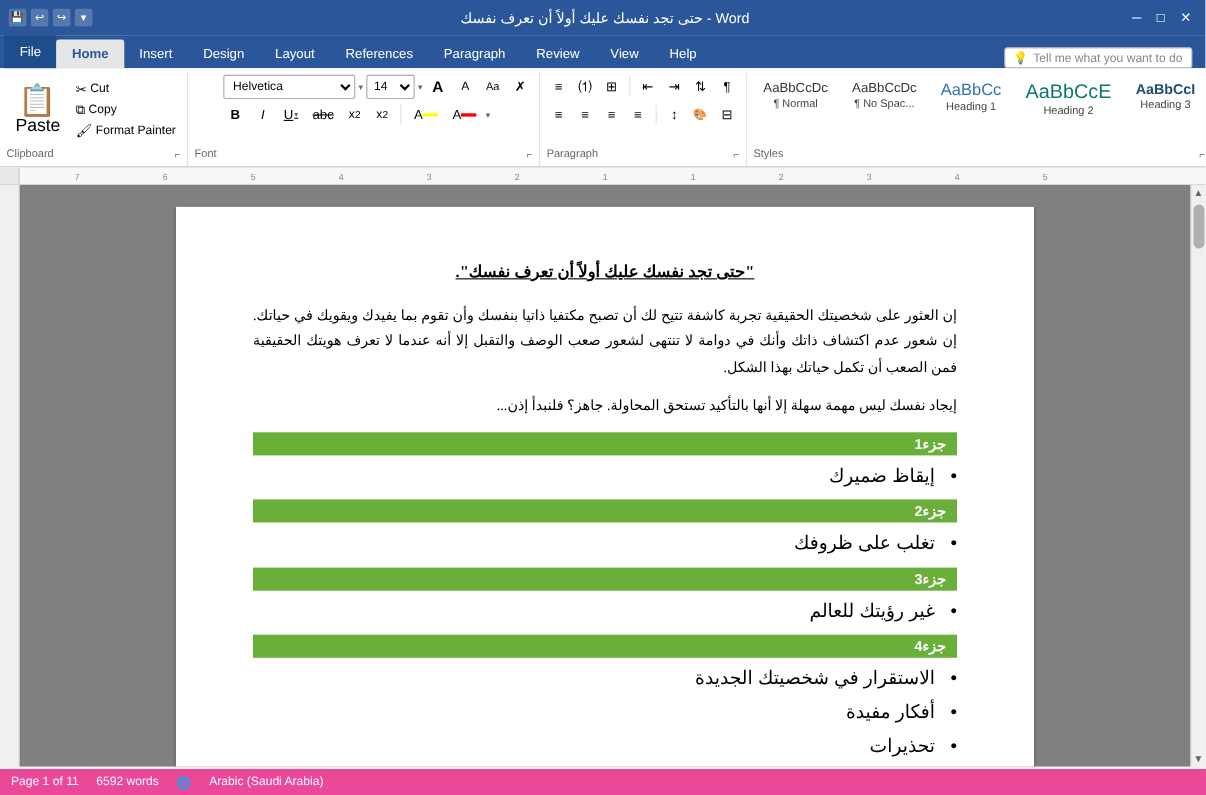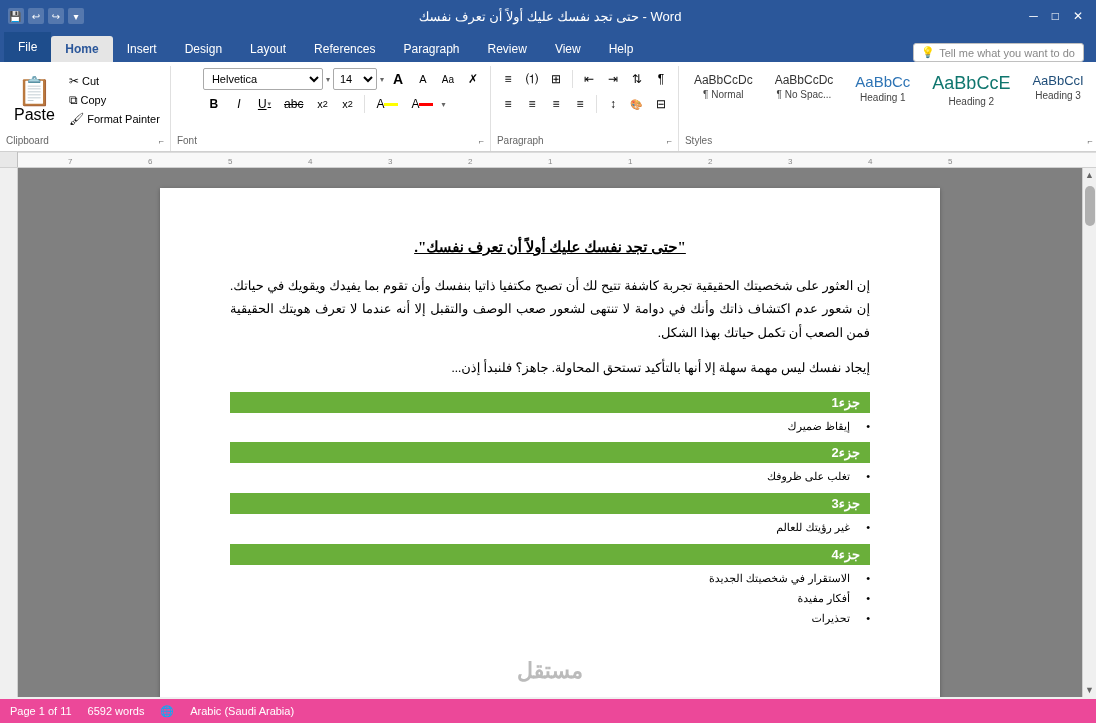--- a/index.html
+++ b/index.html
@@ -261,21 +261,21 @@
       background: #6aaf3a;
       color: white;
       text-align: right;
       padding: 3px 10px;
       font-size: 13px;
       font-weight: bold;
       margin-bottom: 4px;
       direction: rtl;
     }
     .bullet-item {
-      font-size: 11px;
+      font-size: 17px;
       line-height: 1.8;
       direction: rtl;
       padding-right: 20px;
       position: relative;
     }
     .bullet-item::before {
       content: '•';
       position: absolute;
       right: 0;
     }
@@ -463,21 +463,21 @@
       </div>
       <div class="style-item style-h1">
         <span class="style-preview" style="font-size:15px; color:#2e74b5;">AaBbCc</span>
         <span class="style-label">Heading 1</span>
       </div>
       <div class="style-item style-h2">
         <span class="style-preview" style="font-size:18px; color:#0f766e;">AaBbCcE</span>
         <span class="style-label">Heading 2</span>
       </div>
       <div class="style-item style-h3">
-        <span class="style-preview" style="font-size:13px; color:#1f4d78; font-weight:normal;">AaBbCcI</span>
+        <span class="style-preview" style="font-size:13px; color:#1f4d78; font-weight:bold;">AaBbCcI</span>
         <span class="style-label">Heading 3</span>
       </div>
     </div>
     <div class="group-label-row">
       <span class="ribbon-group-label">Styles</span>
       <span class="group-expand-icon">⌐</span>
     </div>
   </div>
 
 </div>

